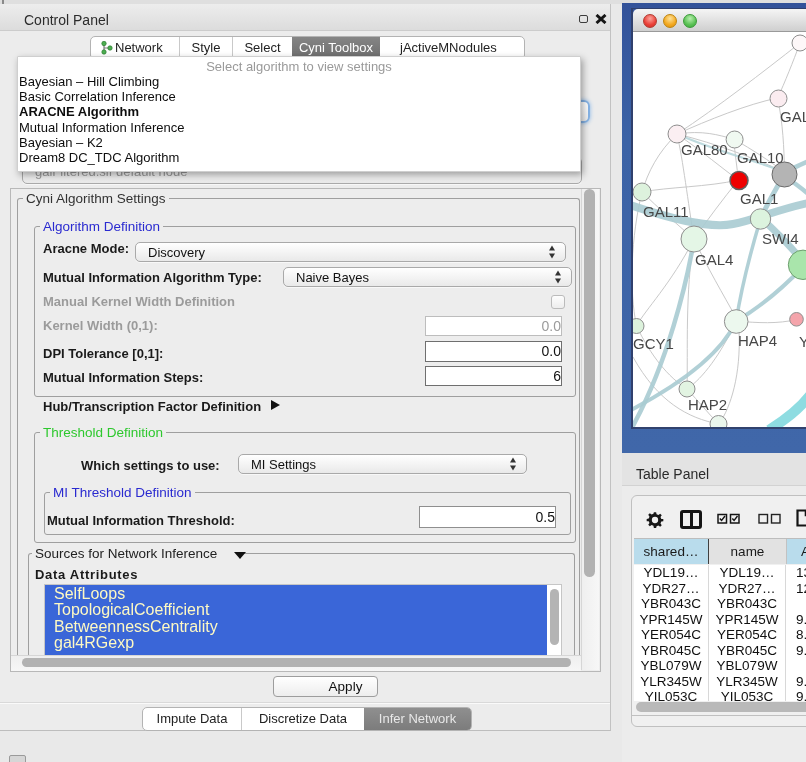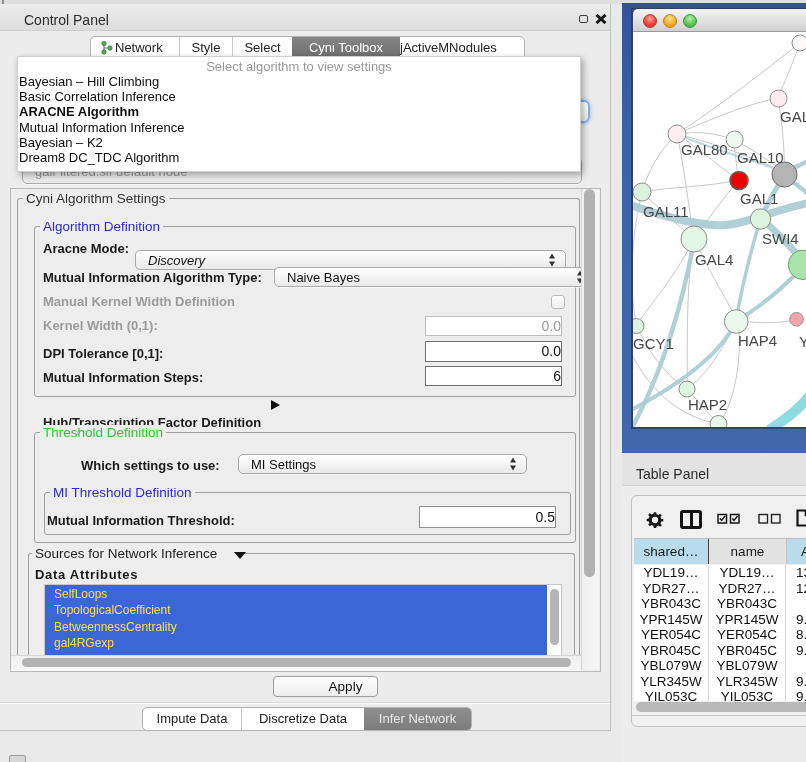--- a/index.html
+++ b/index.html
@@ -50,66 +50,66 @@
         <line x1="4" y1="3" x2="4" y2="11" stroke="#7a7a7a" stroke-width="1.2"></line>
         <line x1="4" y1="7" x2="9" y2="7" stroke="#7a7a7a" stroke-width="1.2"></line>
         <circle cx="4" cy="2.5" r="2.2" fill="#4caf50" stroke="#2e7d32" stroke-width=".7"></circle>
         <circle cx="4" cy="11" r="2.2" fill="#4caf50" stroke="#2e7d32" stroke-width=".7"></circle>
         <circle cx="10" cy="7" r="2.2" fill="#4caf50" stroke="#2e7d32" stroke-width=".7"></circle>
       </svg>
       <span class="abs" style="left:24px;top:3px;">Network</span>
     </div>
     <div class="abs" style="left:89px;top:0;width:52px;height:22px;border-right:1px solid #c9c9c9;text-align:center;line-height:22px;">Style</div>
     <div class="abs" style="left:142px;top:0;width:59px;height:22px;text-align:center;line-height:22px;">Select</div>
-    <div class="abs" style="left:201px;top:0;width:108px;height:22px;text-align:center;line-height:22px;
+    <div class="abs" style="left:201px;top:0;width:88px;height:22px;text-align:center;line-height:22px;
          background:linear-gradient(#858585,#6d6d6d);color:#fff;">Cyni Toolbox</div>
     <div class="abs" style="left:309px;top:0;width:124px;height:22px;text-align:left;line-height:22px;">jActiveMNodules</div>
   </div>
 
   <div class="abs" style="left:20px;top:96px;width:566px;height:19px;border:2px solid #85b2e4;
        border-radius:6px;box-shadow:0 0 4px #8ab8ea;background:linear-gradient(#fff,#eee);"></div>
 
   <div class="combo" style="left:22px;top:153px;width:558px;height:25px;">
     <span class="ctext" style="color:#9a9a9a;">galFiltered.sif default node</span>
   </div>
 
   <div class="abs" style="left:10px;top:184px;width:589px;height:482px;border:1px solid #b8b8b8;background:#ededed;"></div>
 
   <div class="gbox" style="left:17px;top:194px;width:561px;height:458px;border-bottom:none;border-radius:3px 3px 0 0;"></div>
   <div class="gtitle" style="left:23px;top:187px;color:#333;">Cyni Algorithm Settings</div>
 
   <div class="gbox" style="left:34px;top:222px;width:540px;height:169px;"></div>
   <div class="gtitle" style="left:40px;top:215px;color:#2a2ad0;">Algorithm Definition</div>
 
   <div class="glabel" style="left:43px;top:237px;">Aracne Mode:</div>
-  <div class="combo" style="left:135px;top:246px;width:429px;height:18px;font-style:italic;">
+  <div class="combo" style="left:135px;top:238px;width:429px;height:18px;">
     <span class="ctext">Discovery</span>
       <span class="spin"></span>
   </div>
 
   <div class="glabel" style="left:43px;top:266px;">Mutual Information Algorithm Type:</div>
-  <div class="combo" style="left:274px;top:263px;width:287px;height:18px;padding-left:31px;">
+  <div class="combo" style="left:283px;top:263px;width:287px;height:18px;">
     <span class="ctext">Naive Bayes</span>
       <span class="spin"></span>
   </div>
 
   <div class="glabel" style="left:43px;top:290px;color:#9b9b9b;">Manual Kernel Width Definition</div>
   <div class="abs" style="left:551px;top:291px;width:12px;height:12px;border:1px solid #bbb;border-radius:3px;
        background:linear-gradient(#fdfdfd,#ededed);"></div>
 
   <div class="glabel" style="left:43px;top:314px;color:#9b9b9b;">Kernel Width (0,1):</div>
   <div class="tfield" style="left:425px;top:312px;width:135px;height:18px;line-height:18px;border:1px solid #bdbdbd;color:#9b9b9b;">0.0</div>
 
   <div class="glabel" style="left:43px;top:342px;">DPI Tolerance [0,1]:</div>
   <div class="tfield" style="left:425px;top:337px;width:135px;height:19px;line-height:19px;border:1.5px solid #6f6f6f;">0.0</div>
 
   <div class="glabel" style="left:43px;top:366px;">Mutual Information Steps:</div>
   <div class="tfield" style="left:425px;top:362px;width:135px;height:18px;line-height:18px;border:1.5px solid #6f6f6f;">6</div>
 
-  <div class="glabel" style="left:43px;top:395px;margin-top:16px;">Hub/Transcription Factor Definition</div>
+  <div class="glabel" style="left:43px;top:395px;">Hub/Transcription Factor Definition</div>
   <div class="abs" style="left:271px;top:396px;width:0;height:0;border-top:5.5px solid transparent;
        border-bottom:5.5px solid transparent;border-left:9px solid #111;"></div>
 
   <div class="gbox" style="left:34px;top:428px;width:540px;height:109px;"></div>
   <div class="gtitle" style="left:40px;top:421px;color:#2ec82e;">Threshold Definition</div>
 
   <div class="glabel" style="left:81px;top:454px;">Which settings to use:</div>
   <div class="combo" style="left:238px;top:450px;width:287px;height:18px;">
     <span class="ctext">MI Settings</span>
       <span class="spin"></span>
@@ -121,21 +121,21 @@
   <div class="tfield" style="left:419px;top:502px;width:135px;height:20px;line-height:20px;border:1px solid #8f8f8f;">0.5</div>
 
   <div class="gbox" style="left:28px;top:549px;width:545px;height:103px;border-bottom:none;"></div>
   <div class="gtitle" style="left:32px;top:542px;color:#222;padding-right:24px;">Sources for Network Inference</div>
   <div class="abs" style="left:234px;top:548px;width:0;height:0;border-left:6.5px solid transparent;
        border-right:6.5px solid transparent;border-top:7px solid #111;"></div>
 
   <div class="glabel" style="left:35px;top:563px;letter-spacing:0.7px;">Data Attributes</div>
 
   <div class="abs" style="left:44px;top:580px;width:516px;height:72px;background:#fff;border:1px solid #c6c6c6;overflow:hidden;">
-    <div class="abs" style="left:0;top:0;width:502px;height:72px;background:#3a66d8;color:#fde047;font-size:12px;">
+    <div class="abs" style="left:0;top:0;width:502px;height:72px;background:#3a66d8;color:#fef9c3;font-size:16px;">
       <div style="padding:1px 0 0 9px;line-height:16.4px;">SelfLoops<br>TopologicalCoefficient<br>BetweennessCentrality<br>gal4RGexp</div>
     </div>
     <div class="abs" style="left:505px;top:4px;width:9px;height:56px;background:#b4b4b4;border-radius:5px;"></div>
   </div>
 
   <div class="abs" style="left:581px;top:185px;width:17px;height:481px;background:linear-gradient(90deg,#efefef,#f7f7f7);border-left:1px solid #d6d6d6;"></div>
   <div class="abs" style="left:584px;top:185px;width:11px;height:388px;background:#b2b2b2;border-radius:6px;"></div>
 
   <div class="abs" style="left:11px;top:651px;width:570px;height:15px;background:linear-gradient(#efefef,#f7f7f7);border-top:1px solid #d6d6d6;"></div>
   <div class="abs" style="left:22px;top:654px;width:549px;height:9px;background:#b2b2b2;border-radius:5px;"></div>

